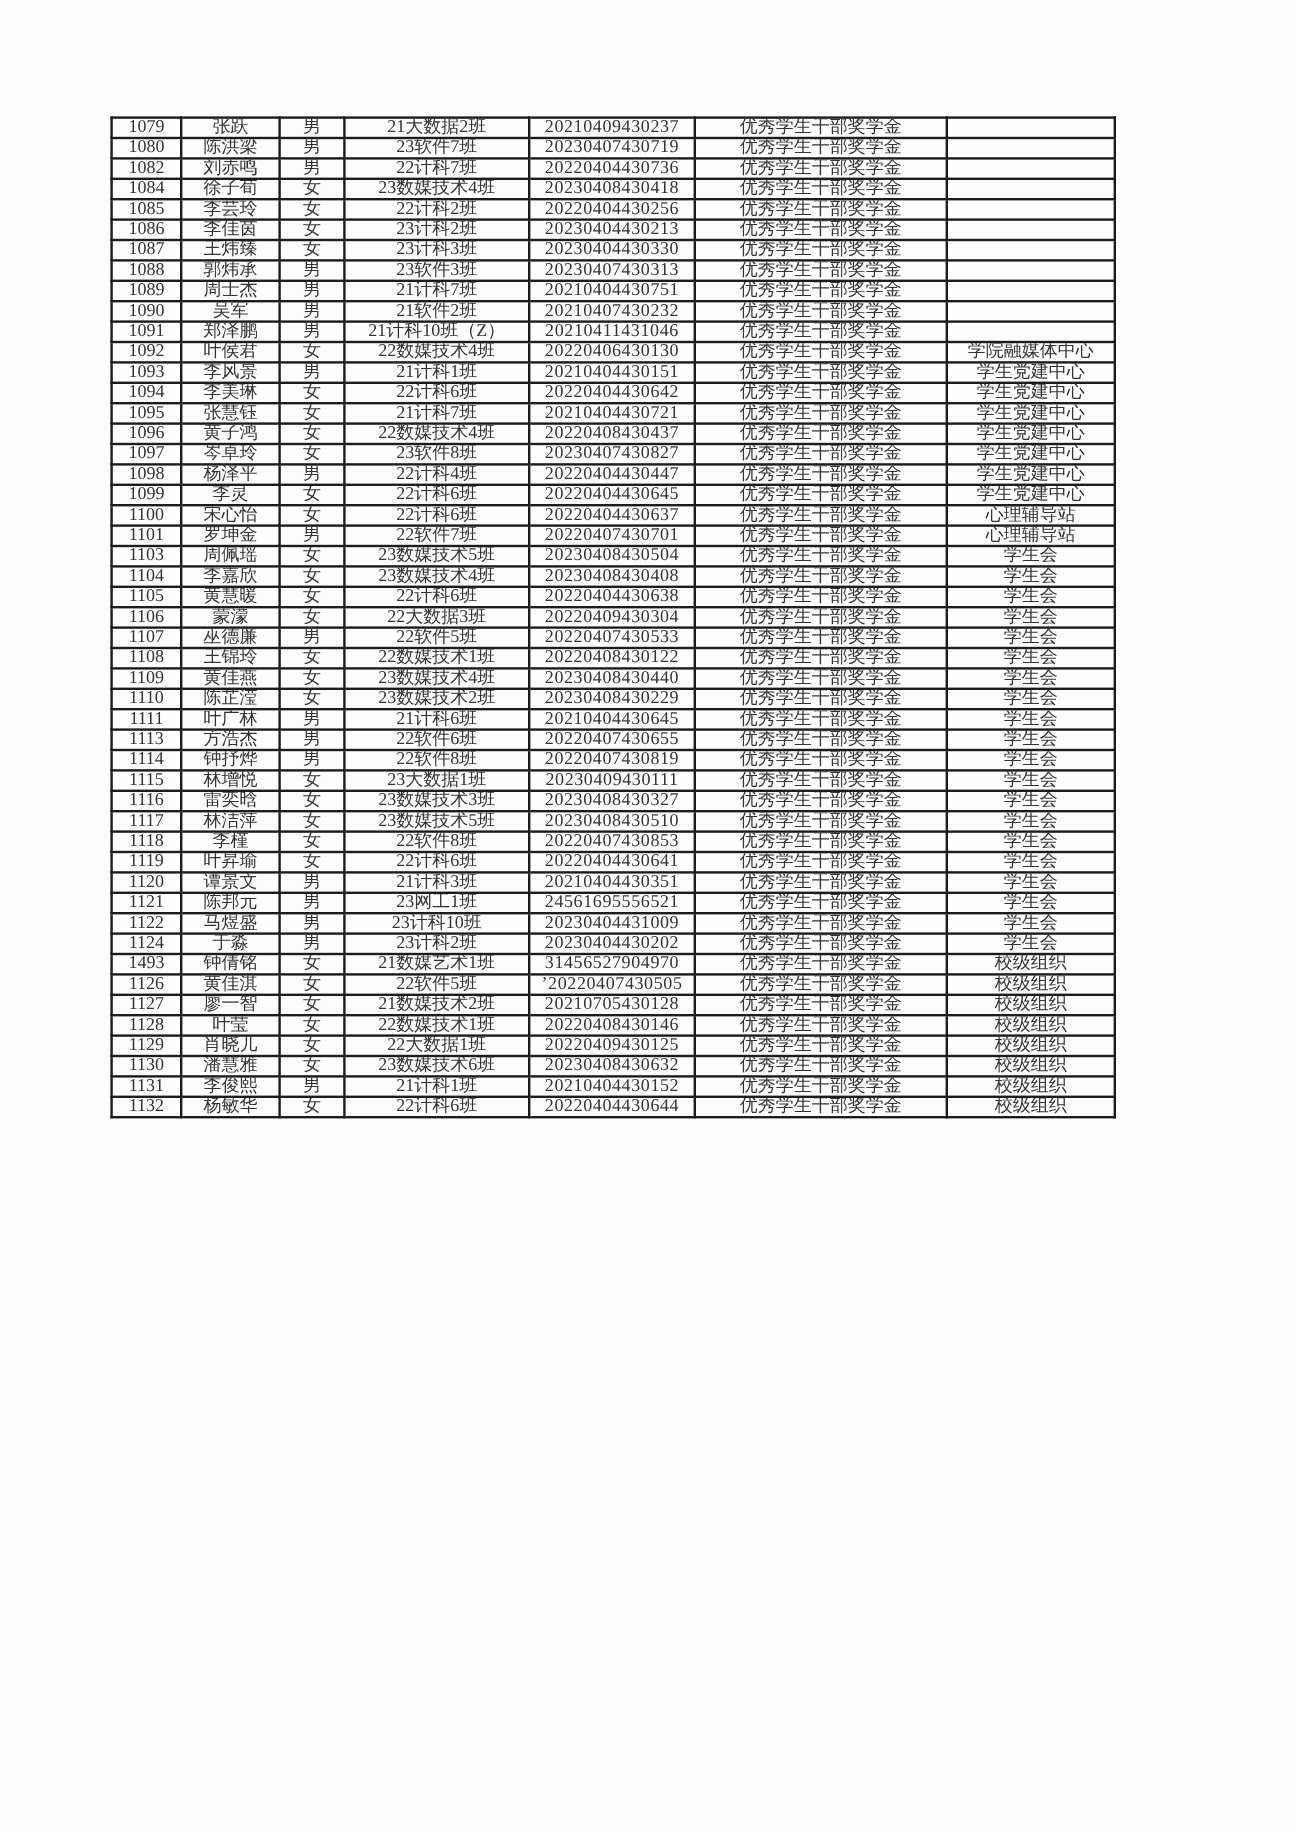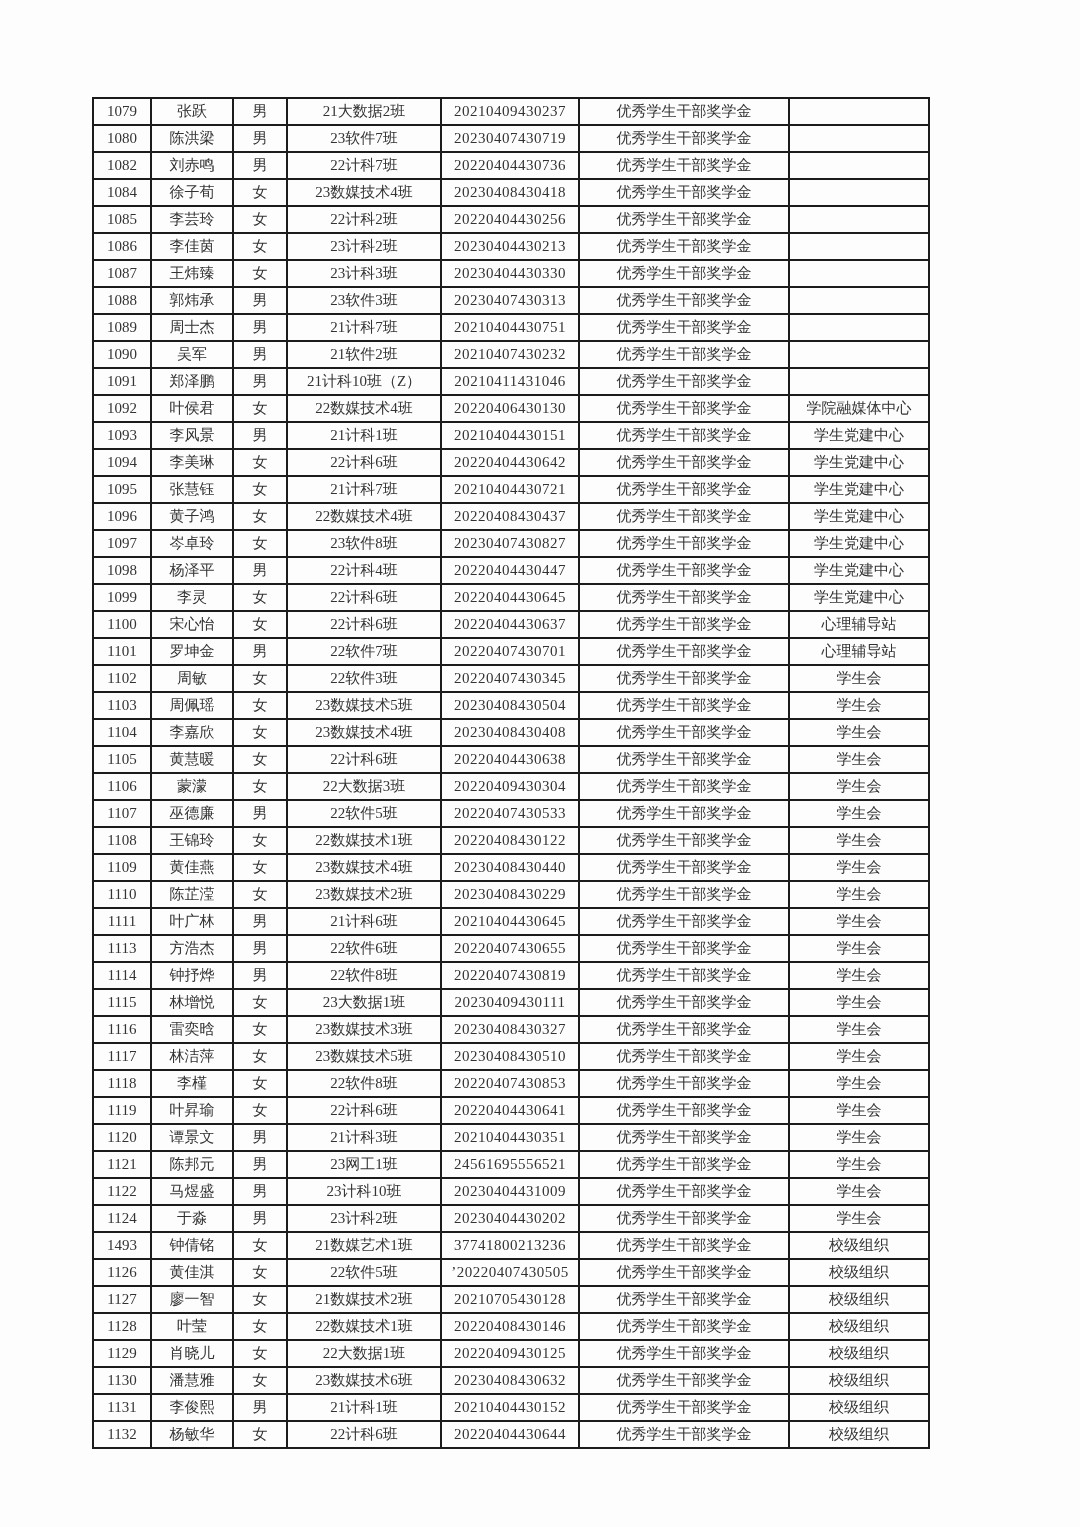--- a/index.html
+++ b/index.html
@@ -21,21 +21,21 @@
   }
   table.scan-table {
     position: absolute;
     left: 92px;
     top: 97px;
     width: 836px;
     border-collapse: collapse;
     table-layout: fixed;
   }
   table.scan-table tr {
-    height: 27px;
+    height: 17px;
   }
   table.scan-table td {
     border: 2px solid #1c1c1c;
     padding: 0;
     text-align: center;
     vertical-align: middle;
     font-size: 15px;
     color: #333333;
     white-space: nowrap;
     overflow: hidden;
@@ -241,29 +241,20 @@
         <tr>
           <td class="c-no">1101</td>
           <td class="c-name">罗坤金</td>
           <td class="c-gender">男</td>
           <td class="c-class">22软件7班</td>
           <td class="c-id">20220407430701</td>
           <td class="c-award">优秀学生干部奖学金</td>
           <td class="c-org">心理辅导站</td>
         </tr>
         <tr>
-          <td class="c-no">1102</td>
-          <td class="c-name">周敏</td>
-          <td class="c-gender">女</td>
-          <td class="c-class">22软件3班</td>
-          <td class="c-id">20220407430345</td>
-          <td class="c-award">优秀学生干部奖学金</td>
-          <td class="c-org">学生会</td>
-        </tr>
-        <tr>
           <td class="c-no">1103</td>
           <td class="c-name">周佩瑶</td>
           <td class="c-gender">女</td>
           <td class="c-class">23数媒技术5班</td>
           <td class="c-id">20230408430504</td>
           <td class="c-award">优秀学生干部奖学金</td>
           <td class="c-org">学生会</td>
         </tr>
         <tr>
           <td class="c-no">1104</td>
@@ -434,21 +425,21 @@
           <td class="c-class">23计科2班</td>
           <td class="c-id">20230404430202</td>
           <td class="c-award">优秀学生干部奖学金</td>
           <td class="c-org">学生会</td>
         </tr>
         <tr>
           <td class="c-no">1493</td>
           <td class="c-name">钟倩铭</td>
           <td class="c-gender">女</td>
           <td class="c-class">21数媒艺术1班</td>
-          <td class="c-id">37741800213236</td>
+          <td class="c-id">31456527904970</td>
           <td class="c-award">优秀学生干部奖学金</td>
           <td class="c-org">校级组织</td>
         </tr>
         <tr>
           <td class="c-no">1126</td>
           <td class="c-name">黄佳淇</td>
           <td class="c-gender">女</td>
           <td class="c-class">22软件5班</td>
           <td class="c-id">’20220407430505</td>
           <td class="c-award">优秀学生干部奖学金</td>

